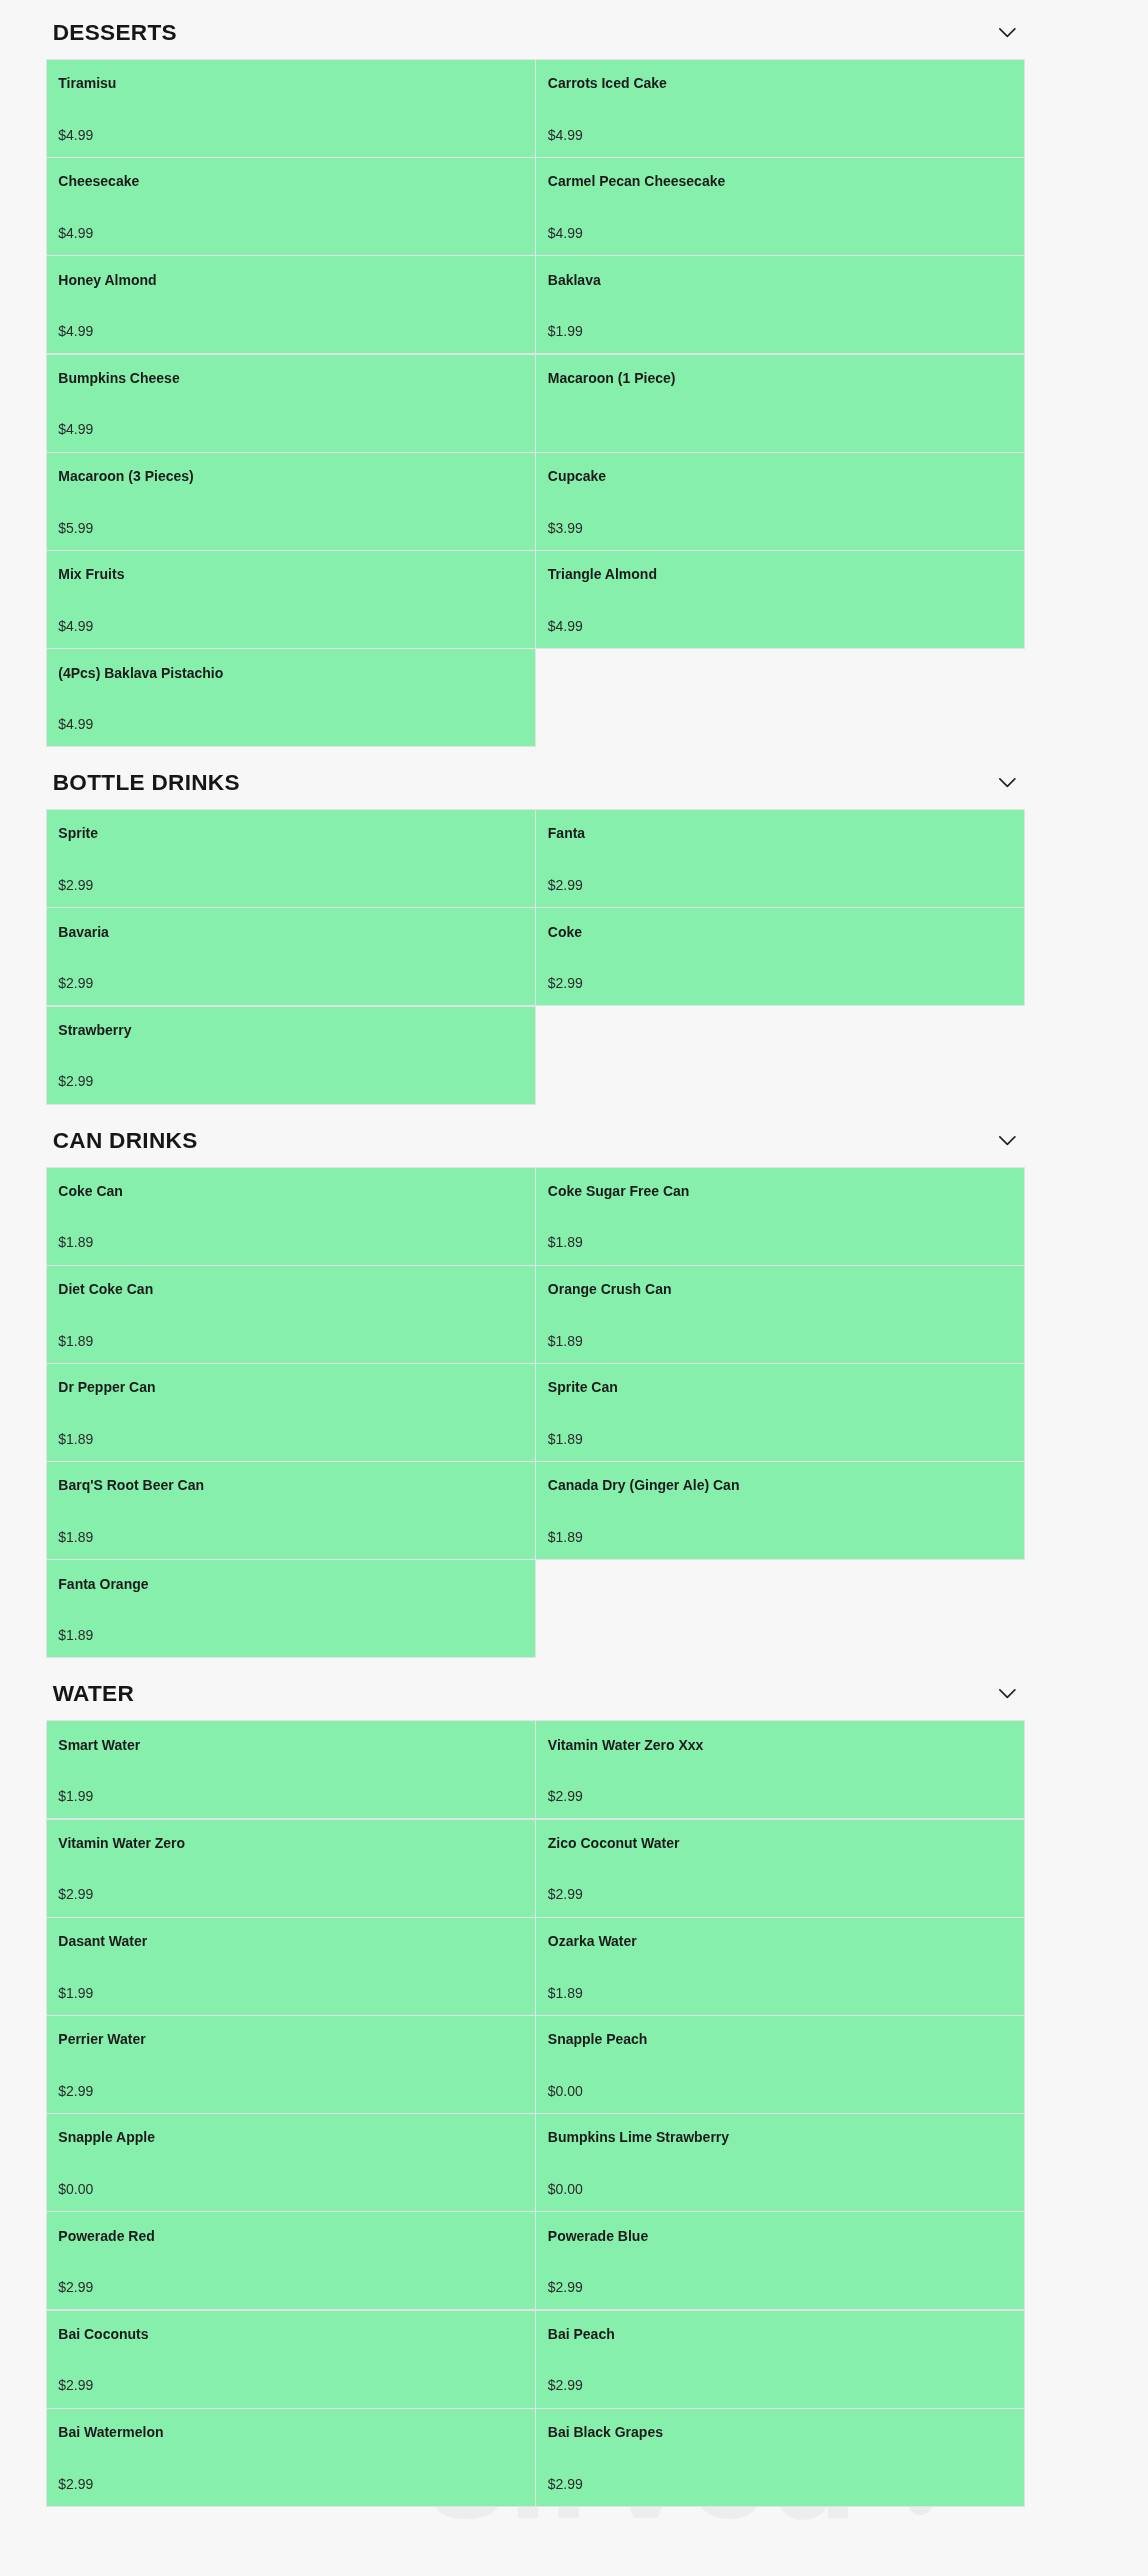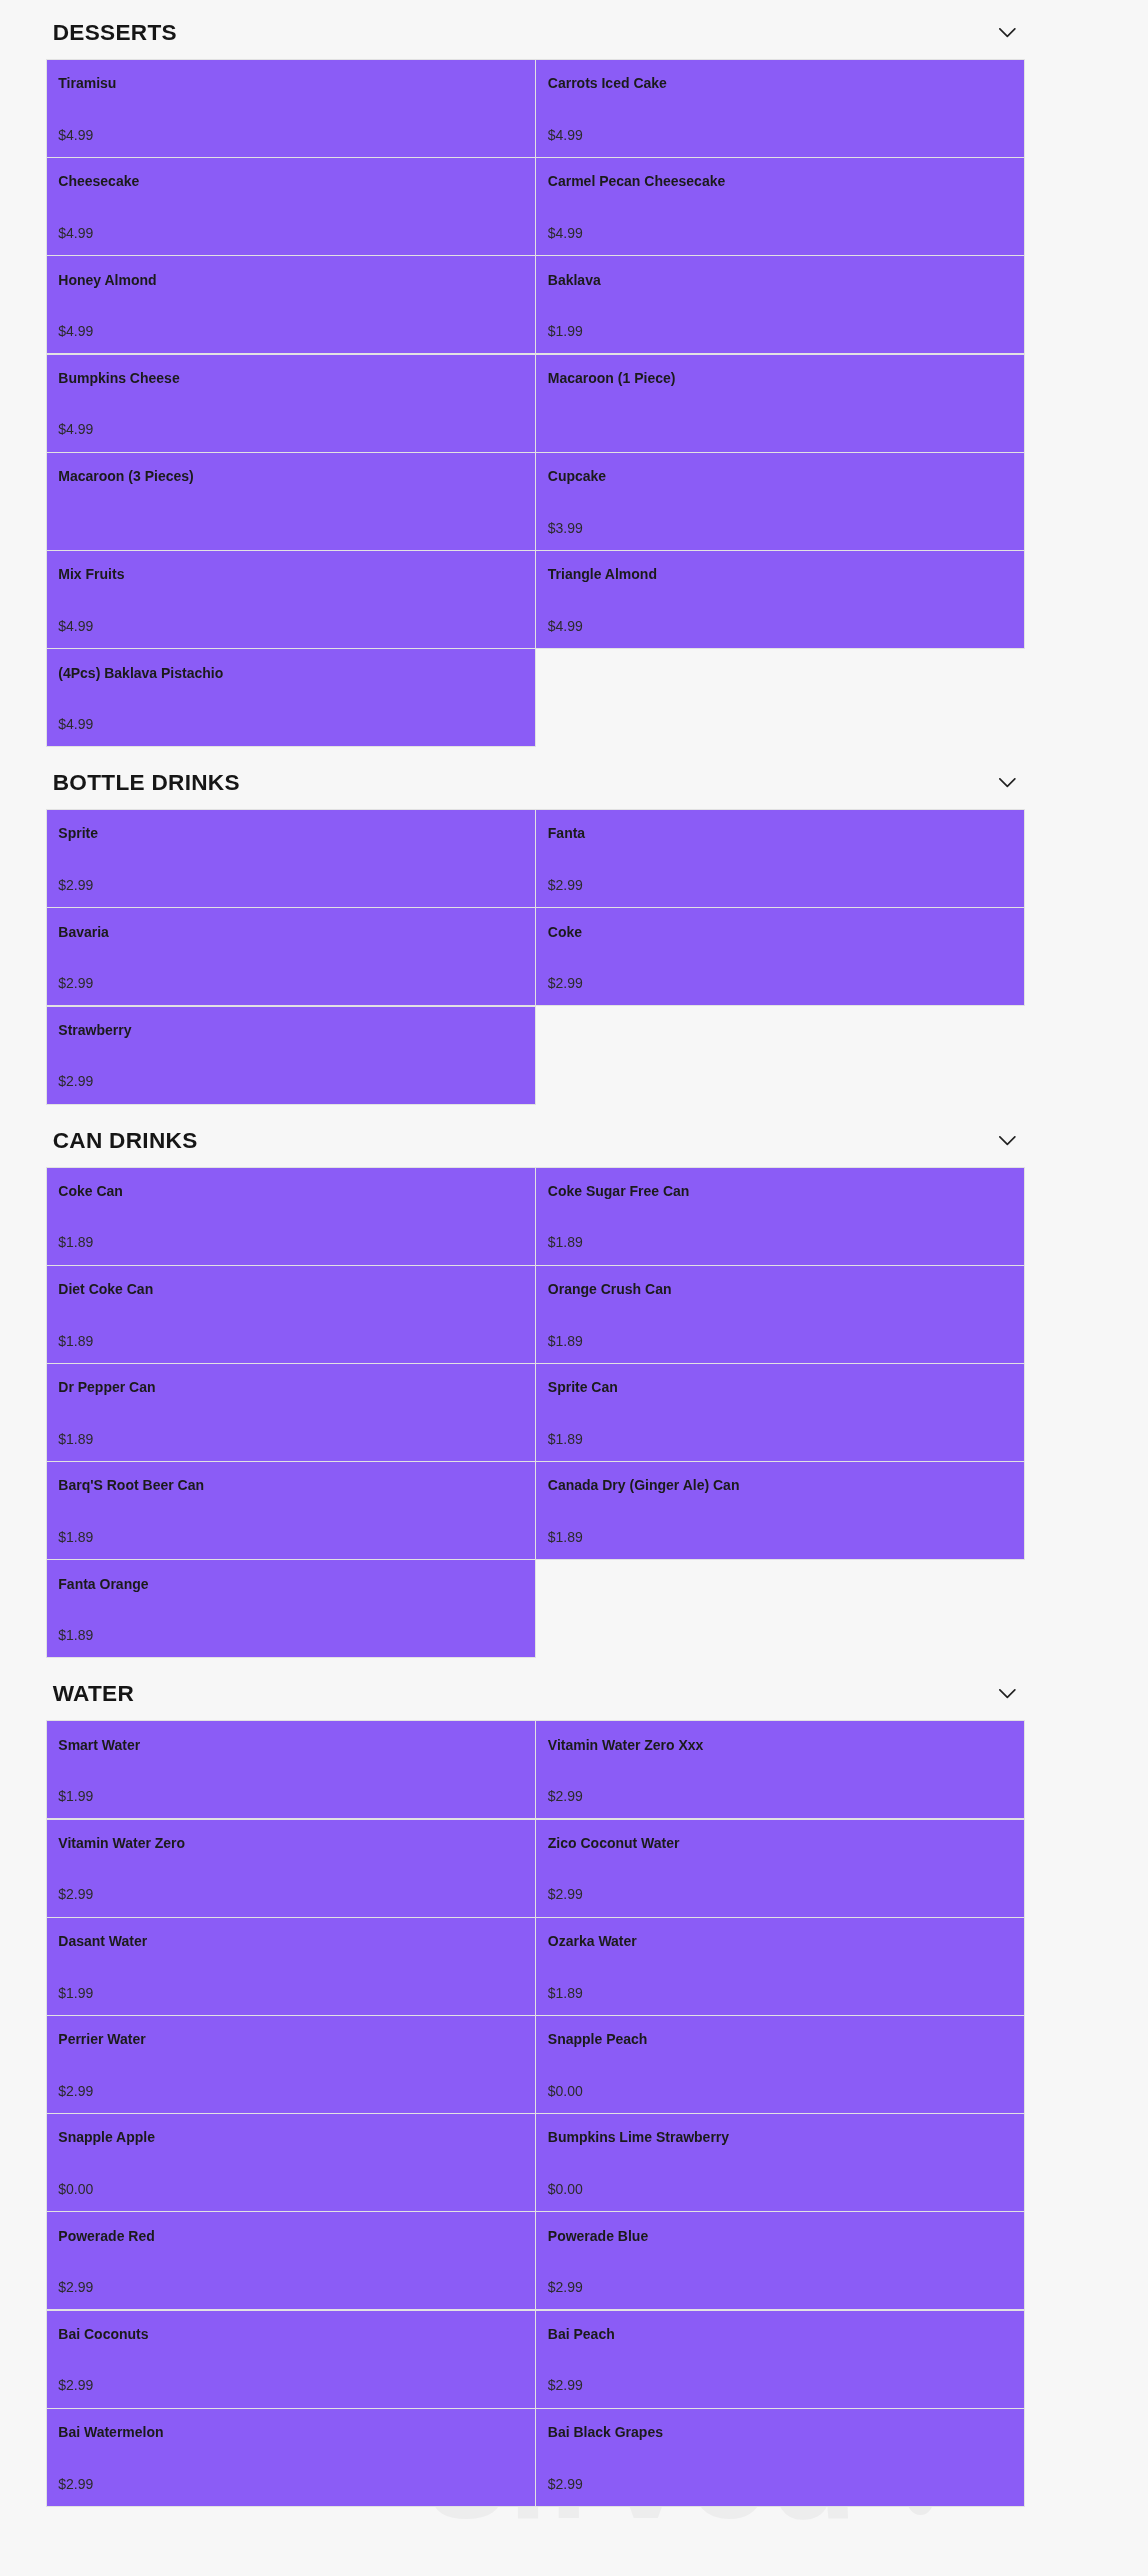--- a/index.html
+++ b/index.html
@@ -57,21 +57,21 @@
     color: #222;
     cursor: pointer;
   }
   .chevron svg { display: block; }
   .grid {
     display: grid;
     grid-template-columns: 1fr 1fr;
     gap: 0px 0px;
   }
   .item {
-    background: #8b5cf6;
+    background: #86efac;
     border: 0.8px solid #e2e2e2;
     padding: 14.2px 14.2px 14.2px 11.7px;
     min-height: 99px;
     display: flex;
     flex-direction: column;
     justify-content: flex-start;
     margin: -0.4px;
   }
   .item.empty {
     background: transparent;
@@ -148,20 +148,21 @@
           </div>
           <div class="item">
             <div class="item-name">Bumpkins Cheese</div>
             <div class="item-price">$4.99</div>
           </div>
           <div class="item">
             <div class="item-name">Macaroon (1 Piece)</div>
           </div>
           <div class="item">
             <div class="item-name">Macaroon (3 Pieces)</div>
+            <div class="item-price">$5.99</div>
           </div>
           <div class="item">
             <div class="item-name">Cupcake</div>
             <div class="item-price">$3.99</div>
           </div>
           <div class="item">
             <div class="item-name">Mix Fruits</div>
             <div class="item-price">$4.99</div>
           </div>
           <div class="item">

